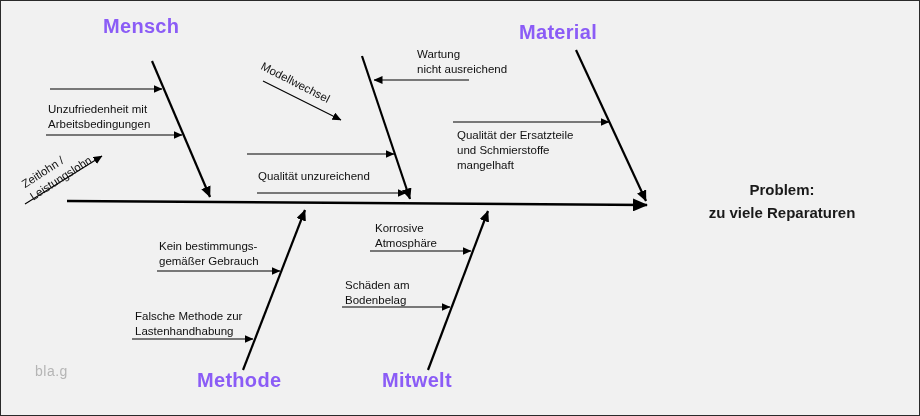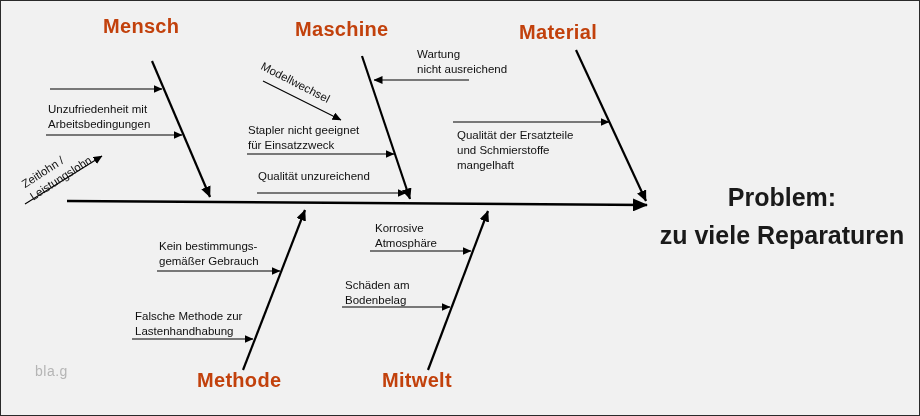--- a/index.html
+++ b/index.html
@@ -10,25 +10,25 @@
     background:#f1f1f1; border:1px solid #2a2a2a; overflow:hidden;
   }
   .svg-layer { position:absolute; left:0; top:0; width:920px; height:416px; }
   .cause {
     position:absolute; font-size:11.5px; line-height:1.32; color:#101010;
     white-space:pre-line;
   }
   .cause.center { text-align:left; }
   .rot { transform-origin:0 0; }
   .cat {
-    position:absolute; font-size:20px; font-weight:bold; color:#c2410c;
+    position:absolute; font-size:20px; font-weight:bold; color:#8b5cf6;
     letter-spacing:0.3px; white-space:pre;
   }
   .problem {
-    position:absolute; font-size:25px; font-weight:bold; color:#1a1a1a;
+    position:absolute; font-size:15px; font-weight:bold; color:#1a1a1a;
     line-height:1.5; white-space:pre-line; text-align:center;
   }
   .watermark { position:absolute; font-size:14px; color:#b5b5b5; letter-spacing:0.5px; }
 </style>
 </head>
 <body>
 
 <div class="canvas">
 
   <svg class="svg-layer" viewBox="0 0 920 416" width="920" height="416" xmlns="http://www.w3.org/2000/svg">
@@ -64,38 +64,35 @@
     <line x1="452" y1="121" x2="608" y2="121" stroke="#000" stroke-width="1.1" marker-end="url(#arr-s)"></line>
 
     <line x1="156" y1="270" x2="279" y2="270" stroke="#000" stroke-width="1.1" marker-end="url(#arr-s)"></line>
     <line x1="131" y1="338" x2="252" y2="338" stroke="#000" stroke-width="1.1" marker-end="url(#arr-s)"></line>
 
     <line x1="369" y1="250" x2="470" y2="250" stroke="#000" stroke-width="1.1" marker-end="url(#arr-s)"></line>
     <line x1="341" y1="306" x2="449" y2="306" stroke="#000" stroke-width="1.1" marker-end="url(#arr-s)"></line>
   </svg>
 
   <div class="cat" style="left:102px; top:14px;">Mensch</div>
-  <div class="cat" style="left:294px; top:17px;">Maschine</div>
   <div class="cat" style="left:518px; top:20px;">Material</div>
   <div class="cat" style="left:196px; top:368px;">Methode</div>
   <div class="cat" style="left:381px; top:368px;">Mitwelt</div>
 
   <div class="problem" style="left:652px; top:178px; width:258px;">Problem:
 zu viele Reparaturen</div>
 
   <div class="cause" style="left:47px; top:101px; width:150px;">Unzufriedenheit mit
 Arbeitsbedingungen</div>
   <div class="cause rot" style="left:18px; top:178px; width:92px; transform:rotate(-33deg);">Zeitlohn /
 Leistungslohn</div>
 
   <div class="cause rot" style="left:264px; top:58px; width:90px; transform:rotate(27deg);">Modellwechsel</div>
   <div class="cause" style="left:368px; top:46px; width:120px;margin-left:48px;">Wartung
 nicht ausreichend</div>
-  <div class="cause" style="left:247px; top:122px; width:140px;">Stapler nicht geeignet
-für Einsatzzweck</div>
   <div class="cause" style="left:257px; top:168px; width:140px;">Qualität unzureichend</div>
 
   <div class="cause" style="left:456px; top:127px; width:160px;">Qualität der Ersatzteile
 und Schmierstoffe
 mangelhaft</div>
 
   <div class="cause" style="left:158px; top:238px; width:130px;">Kein bestimmungs-
 gemäßer Gebrauch</div>
   <div class="cause" style="left:134px; top:308px; width:140px;">Falsche Methode zur
 Lastenhandhabung</div>

